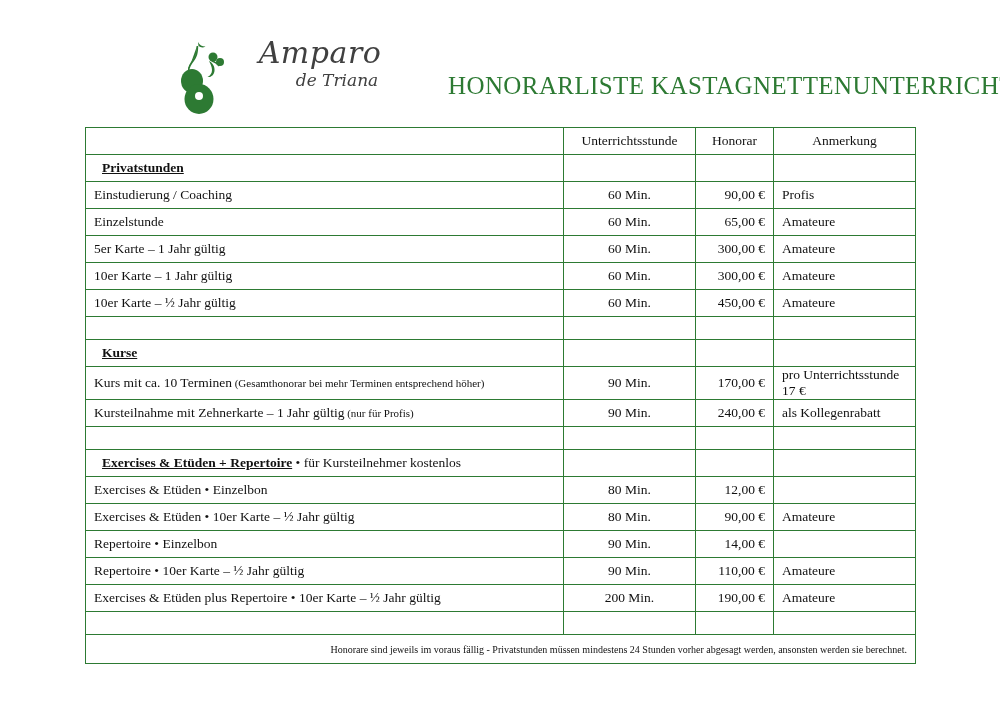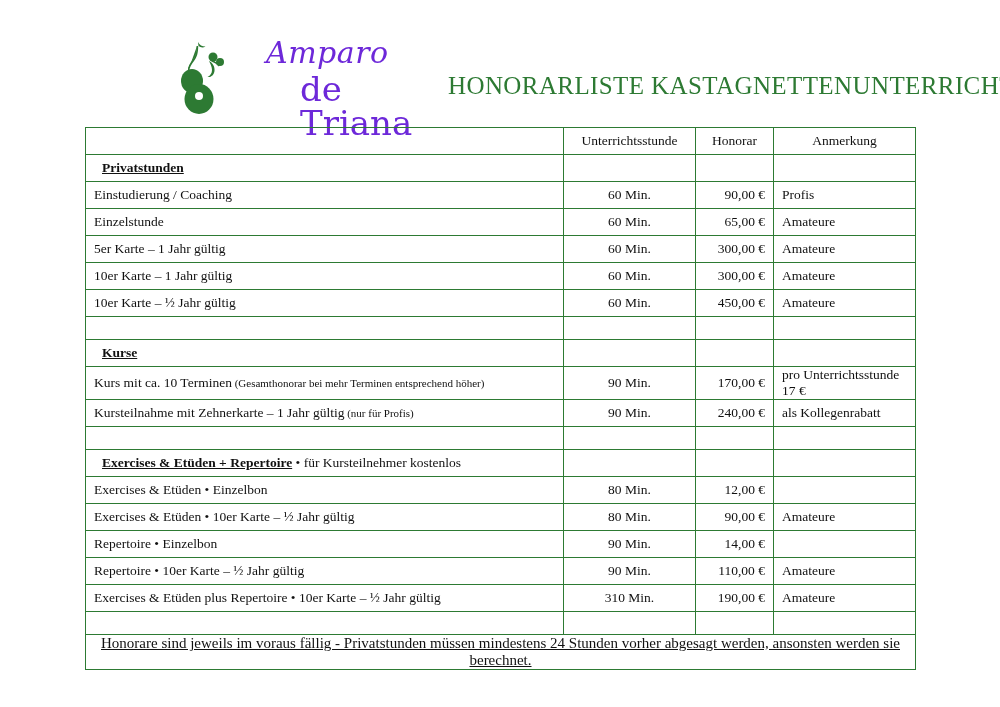--- a/index.html
+++ b/index.html
@@ -42,34 +42,34 @@
     left: 0;
     top: 4px;
     width: 62px;
     height: 76px;
   }
   .brand-text {
     position: absolute;
     left: 62px;
     top: 2px;
     width: 180px;
-    text-align: left;
-    color: #6d28d9;
+    text-align: center;
+    color: #404040;
     font-family: "DejaVu Serif", serif;
     line-height: 1.0;
-    margin-left: 36px;
   }
   .brand-line1 {
     font-size: 30px;
     font-style: italic;
     letter-spacing: 0.5px;
     display: block;
   }
   .brand-line2 {
-    font-size: 34px;
+    font-size: 17px;
+    font-style: italic;
     display: block;
     margin-left: 34px;
     margin-top: 4px;
   }
   .doc-title {
     position: absolute;
     left: 448px;
     top: 44px;
     color: #2d7a33;
     font-family: "Liberation Serif", serif;
@@ -120,24 +120,23 @@
     margin-top: 24px;
   }
   .fine {
     font-size: 11px;
   }
   tr.spacer td {
     height: 22px;
   }
   tr.footer-row td {
     height: 28px;
-    font-size: 15px;
-    text-align: center;
+    font-size: 10px;
+    text-align: right;
     padding-left: 8px;
-    text-decoration: underline;
   }
   .head-row td {
     text-align: center;
     font-size: 13.5px;
     height: 28px;
   }
 </style>
 </head>
 <body>
 
@@ -277,21 +276,21 @@
             <td class="note">&nbsp;</td>
           </tr>
           <tr>
             <td class="desc">Repertoire • 10er Karte – ½ Jahr gültig</td>
             <td class="unit">90 Min.</td>
             <td class="fee">110,00 €</td>
             <td class="note">Amateure</td>
           </tr>
           <tr>
             <td class="desc">Exercises &amp; Etüden plus Repertoire • 10er Karte – ½ Jahr gültig</td>
-            <td class="unit">310 Min.</td>
+            <td class="unit">200 Min.</td>
             <td class="fee">190,00 €</td>
             <td class="note">Amateure</td>
           </tr>
           <tr class="spacer">
             <td>&nbsp;</td>
             <td>&nbsp;</td>
             <td>&nbsp;</td>
             <td>&nbsp;</td>
           </tr>
           <tr class="footer-row">

